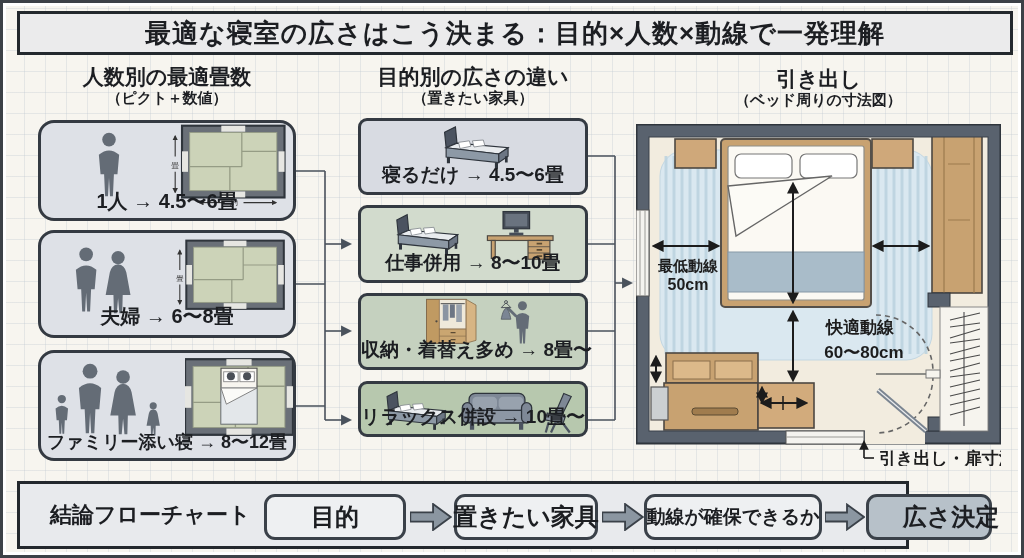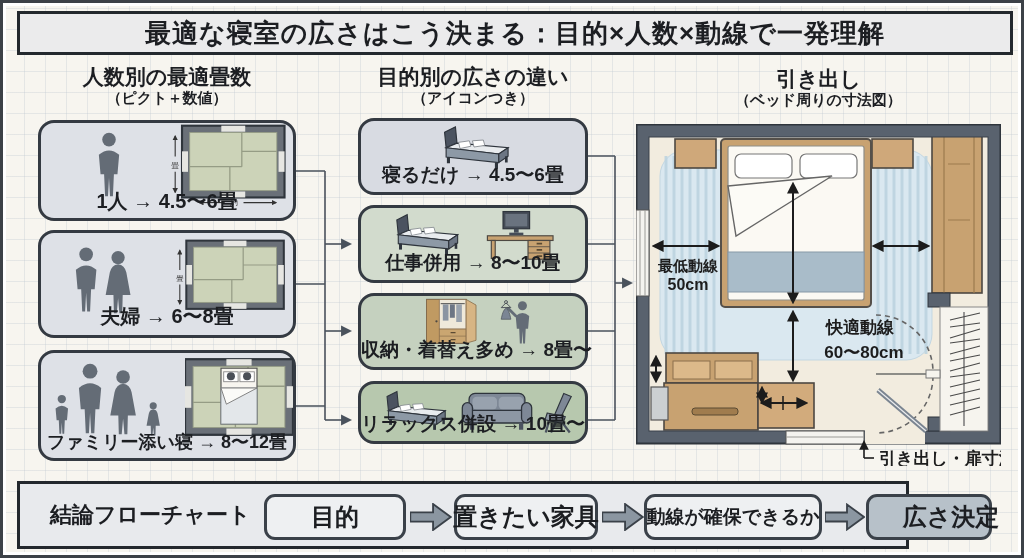--- a/index.html
+++ b/index.html
@@ -21,21 +21,21 @@
     border:3px solid #23282d;display:flex;align-items:center;justify-content:center;
     font-size:26px;font-weight:bold;letter-spacing:1px;
   }
   .colhead{text-align:center;line-height:1.15;}
   .colhead .h{font-size:21px;font-weight:bold;}
   .colhead .s{font-size:15px;font-weight:bold;}
   .pbox{
     left:35px;width:258px;background:#dee1e7;border:3px solid #343a42;border-radius:16px;
   }
   .mbox{
-    left:355px;width:230px;border:3px solid #343a42;border-radius:16px;
+    left:355px;width:230px;border:3px solid #343a42;border-radius:9px;
   }
   .boxlbl{
     position:absolute;left:0;right:0;text-align:center;font-weight:bold;white-space:nowrap;
   }
   .flowbar{
     left:14px;top:478px;width:892px;height:68px;background:#e8eaed;border:3px solid #23282d;
   }
   .flowlbl{position:absolute;left:30px;top:0;height:62px;display:flex;align-items:center;
     font-size:22px;font-weight:bold;}
   .step{
@@ -106,21 +106,21 @@
   </svg>
 
   <div class="abs titlebar">最適な寝室の広さはこう決まる：目的×人数×動線で一発理解</div>
 
   <div class="abs colhead" style="left:35px;top:62px;width:258px">
     <div class="h">人数別の最適畳数</div>
     <div class="s">（ピクト＋数値）</div>
   </div>
   <div class="abs colhead" style="left:355px;top:62px;width:230px">
     <div class="h">目的別の広さの違い</div>
-    <div class="s">（アイコンつき）</div>
+    <div class="s">（置きたい家具）</div>
   </div>
   <div class="abs colhead" style="left:633px;top:64px;width:365px">
     <div class="h">引き出し</div>
     <div class="s">（ベッド周りの寸法図）</div>
   </div>
 
   <div class="abs pbox" style="top:117px;height:101px">
     <svg class="abs" style="left:52px;top:9px" width="32" height="66" viewBox="0 0 34 78" fill="#646c76">
       <use href="#pic-man"></use>
     </svg>
@@ -219,21 +219,21 @@
           <use href="#pic-man" transform="translate(20,4) scale(0.82)"></use>
         </g>
       <path d="M24,26 L13,15" stroke="#646c76" stroke-width="4" stroke-linecap="round"></path>
       <circle cx="10" cy="6" r="2.2" fill="none" stroke="#4a4f57" stroke-width="1.4"></circle>
       <polygon points="3,14 17,14 10,7" fill="none" stroke="#4a4f57" stroke-width="1.4"></polygon>
       <path d="M10,15 C6,17 4,25 3,31 H17 C16,25 14,17 10,15 Z" fill="#7b8594" stroke="#4a4f57" stroke-width="1"></path>
     </svg>
     <div class="boxlbl" style="bottom:4px;font-size:19px">収納・着替え多め → 8畳〜</div>
   </div>
 
-  <div class="abs mbox" style="top:378px;height:63px;background:#b7c8ae">
+  <div class="abs mbox" style="top:378px;height:56px;background:#b7c8ae">
     <svg class="abs" style="left:10px;top:4px" width="86" height="44" viewBox="0 0 100 62">
         <use href="#icon-bed3d"></use>
       </svg>
     <svg class="abs" style="left:98px;top:6px" width="76" height="44" viewBox="0 0 86 52">
       <rect x="10" y="4" width="66" height="22" rx="7" fill="#7e8896" stroke="#2e343c" stroke-width="1.5"></rect>
       <rect x="14" y="8" width="29" height="15" rx="5" fill="#98a2ae"></rect>
       <rect x="45" y="8" width="29" height="15" rx="5" fill="#98a2ae"></rect>
       <rect x="8" y="24" width="70" height="15" rx="4" fill="#8d97a4" stroke="#2e343c" stroke-width="1.5"></rect>
       <rect x="2" y="15" width="12" height="24" rx="6" fill="#7e8896" stroke="#2e343c" stroke-width="1.5"></rect>
       <rect x="72" y="15" width="12" height="24" rx="6" fill="#7e8896" stroke="#2e343c" stroke-width="1.5"></rect>

